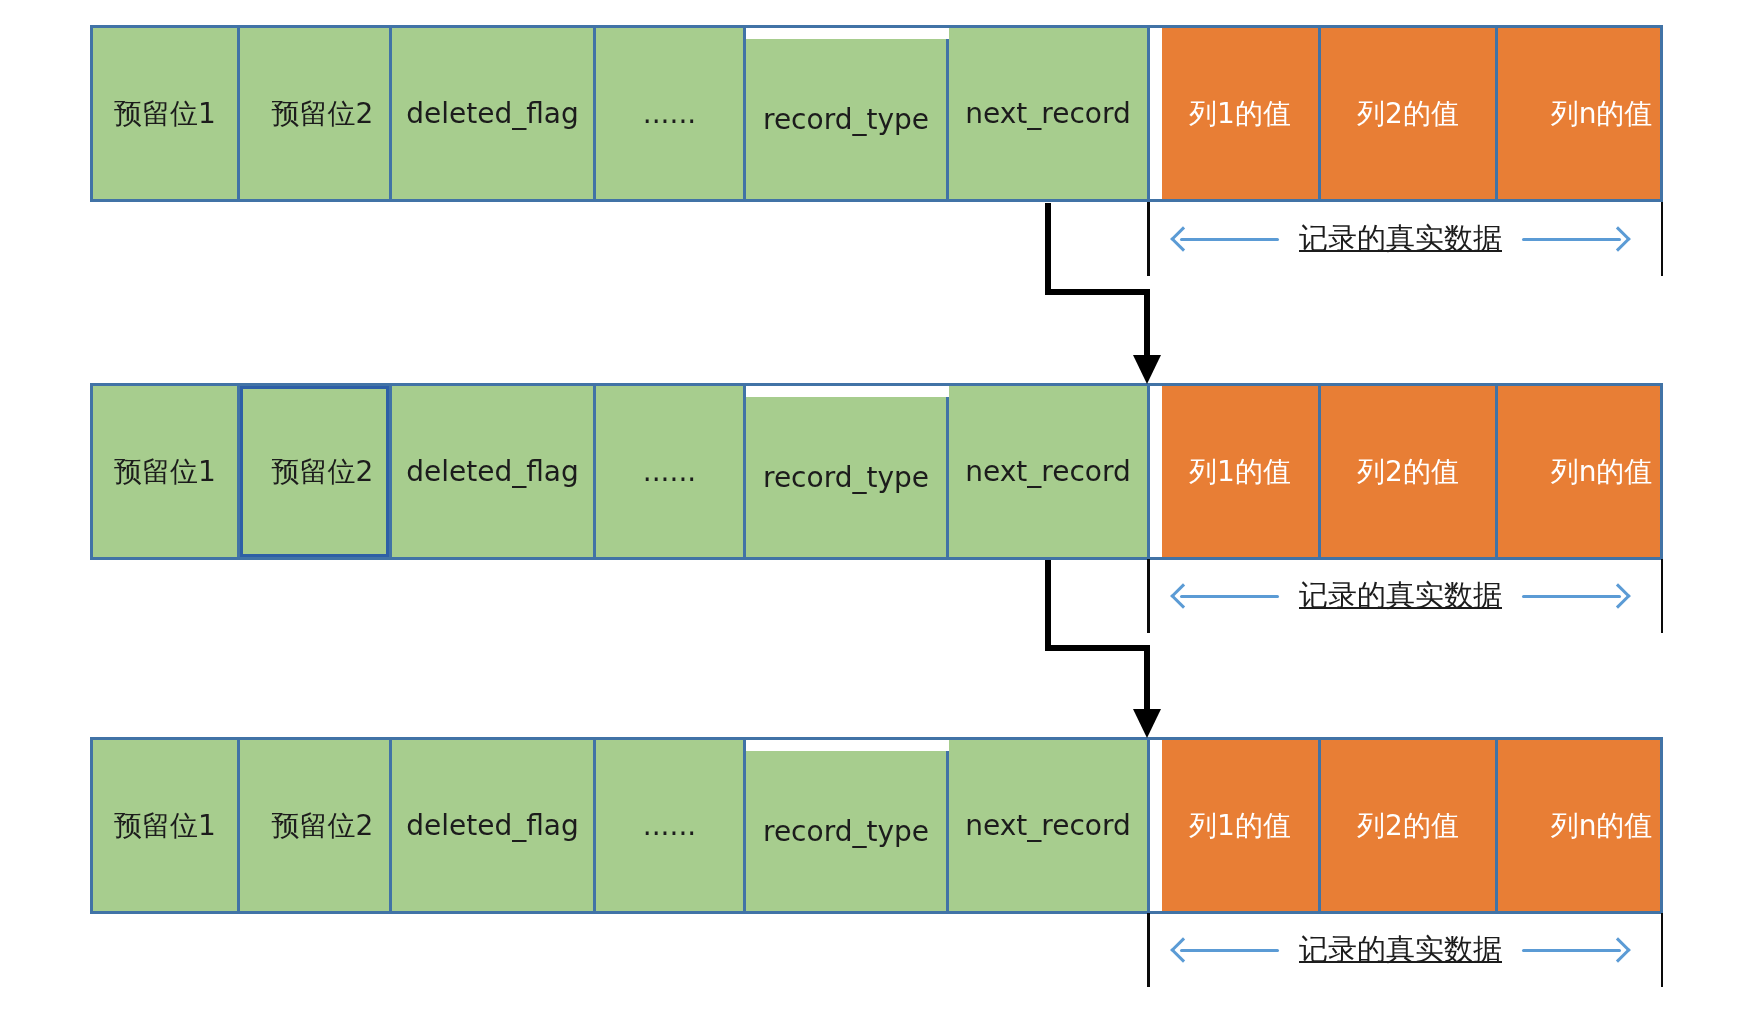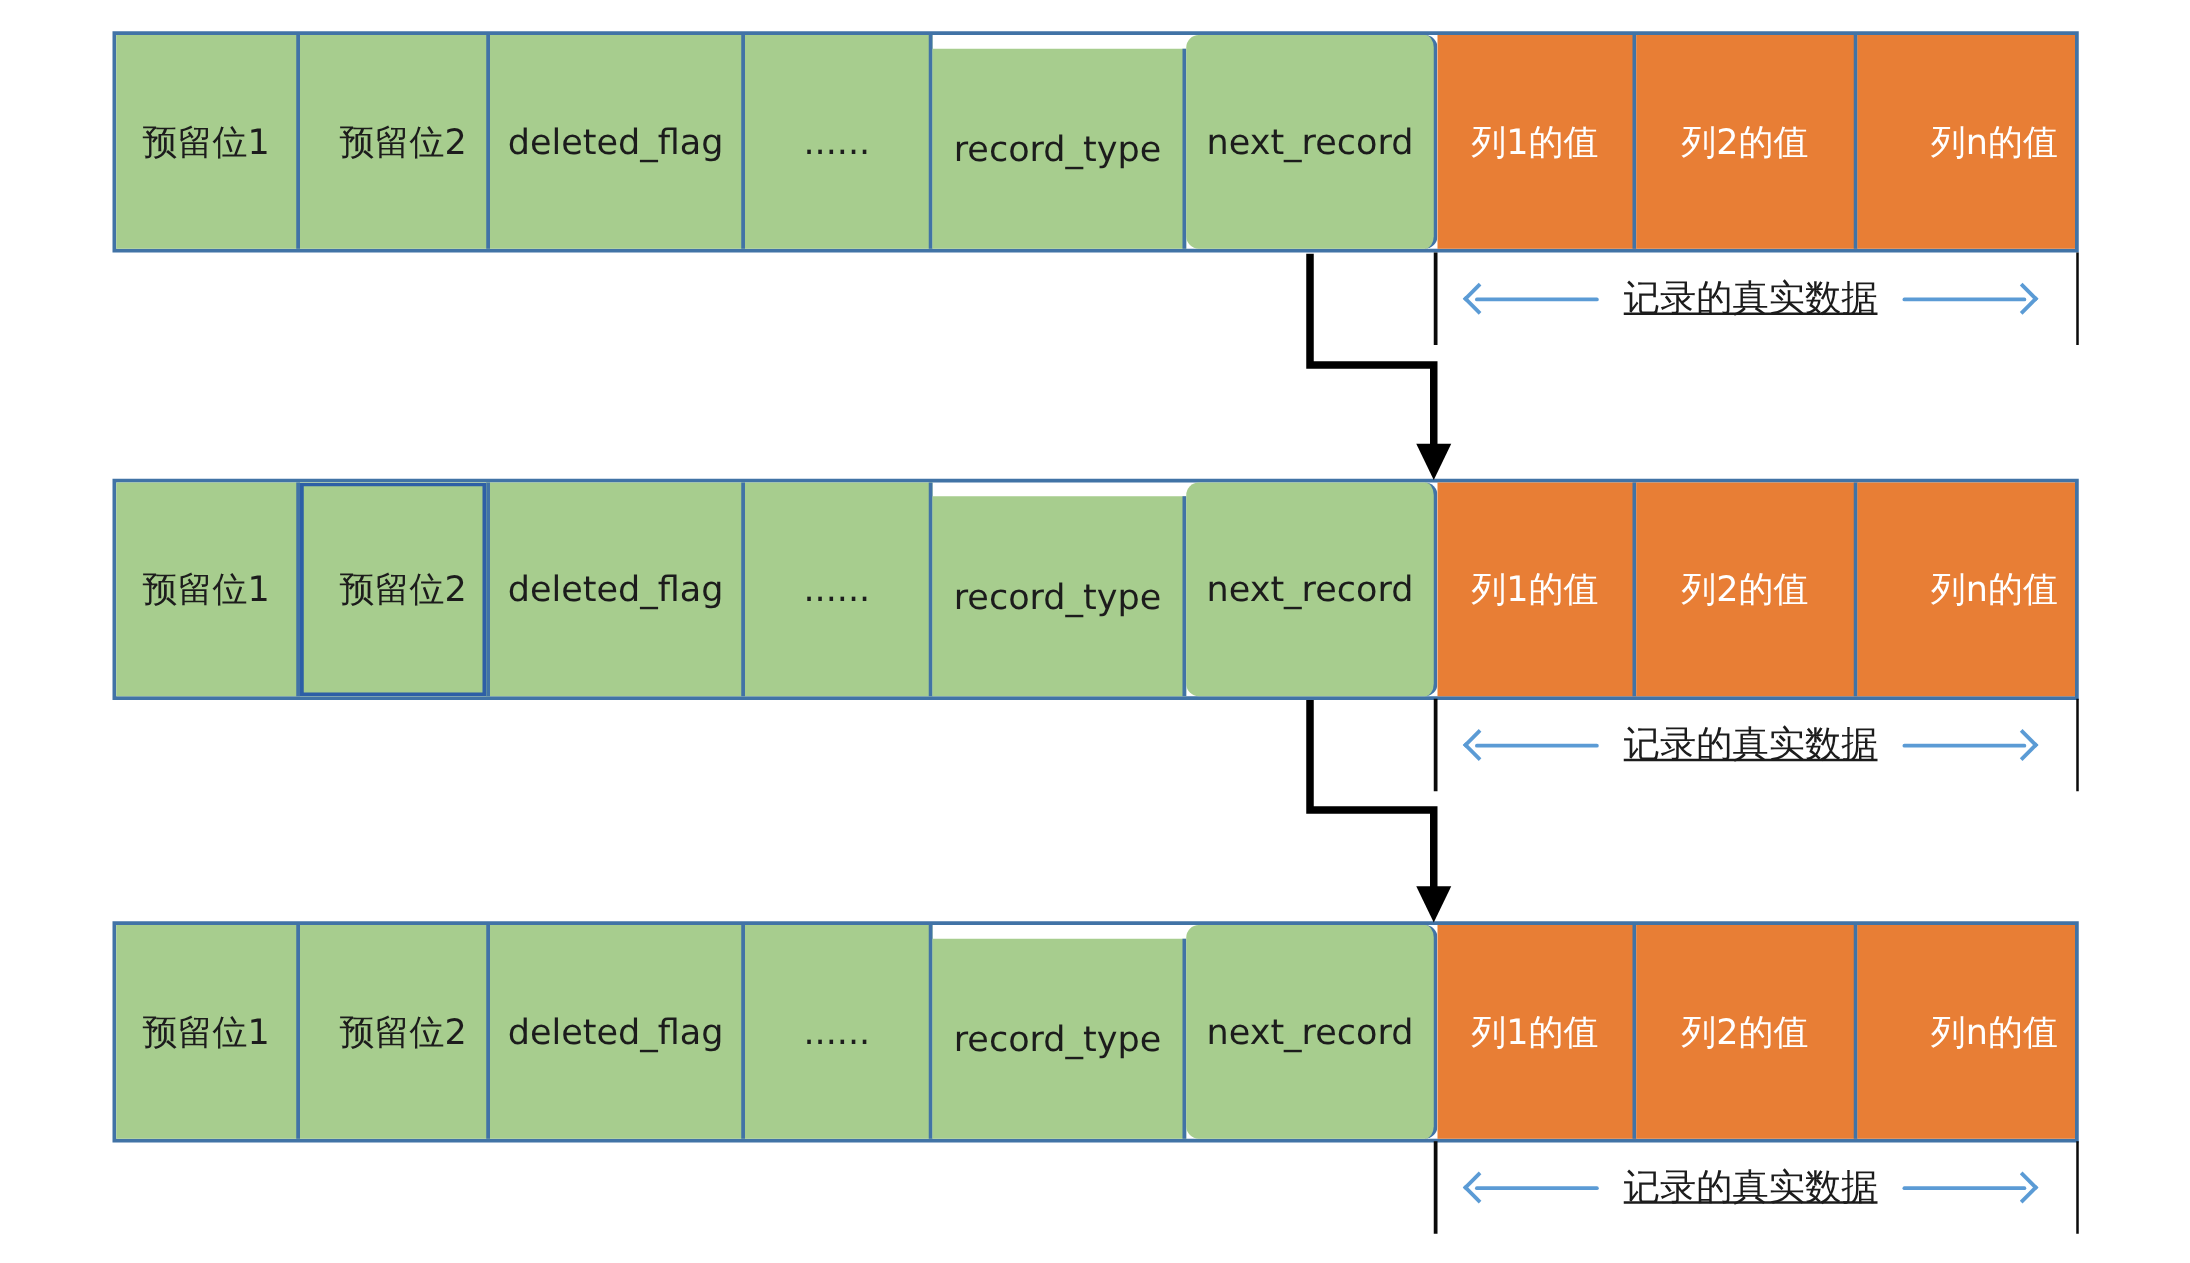--- a/index.html
+++ b/index.html
@@ -27,22 +27,22 @@
     display:flex;align-items:center;justify-content:center;
     font-size:28px;color:var(--text_dark);
     white-space:nowrap;overflow:hidden;
   }
   .cell:last-child{border-right:none;}
   .cell.green{background:var(--green);}
   .cell.orange{background:var(--orange);color:var(--text_light);}
   .cell.hl{box-shadow:inset 0 0 0 3px var(--hl_blue);}
 
   .w1{flex:0 0 147px;} .w2{flex:0 0 152px;padding-left:16px;} .w3{flex:0 0 204px;text-align:right;}
-  .w4{flex:0 0 150px;} .w5{flex:0 0 203px;margin-top:11px;} .w6{flex:0 0 201px;border-radius:10px;}
-  .w7{flex:0 0 159px;} .w8{flex:0 0 177px;} .w9{flex:1;padding-left:45px;}
+  .w4{flex:0 0 150px;} .w5{flex:0 0 203px;margin-top:11px;} .w6{flex:0 0 201px;}
+  .w7{flex:0 0 159px;margin-left:12px;} .w8{flex:0 0 177px;} .w9{flex:1;padding-left:45px;}
 
   .row1{top:25px;} .row2{top:383px;} .row3{top:737px;}
 
   .annotation{
     position:absolute;left:1147px;width:516px;height:74px;
     box-sizing:border-box;
     border-left:3px solid var(--line_black);
     border-right:2px solid var(--line_black);
     display:flex;align-items:center;
     padding:0 34px 0 24px;

